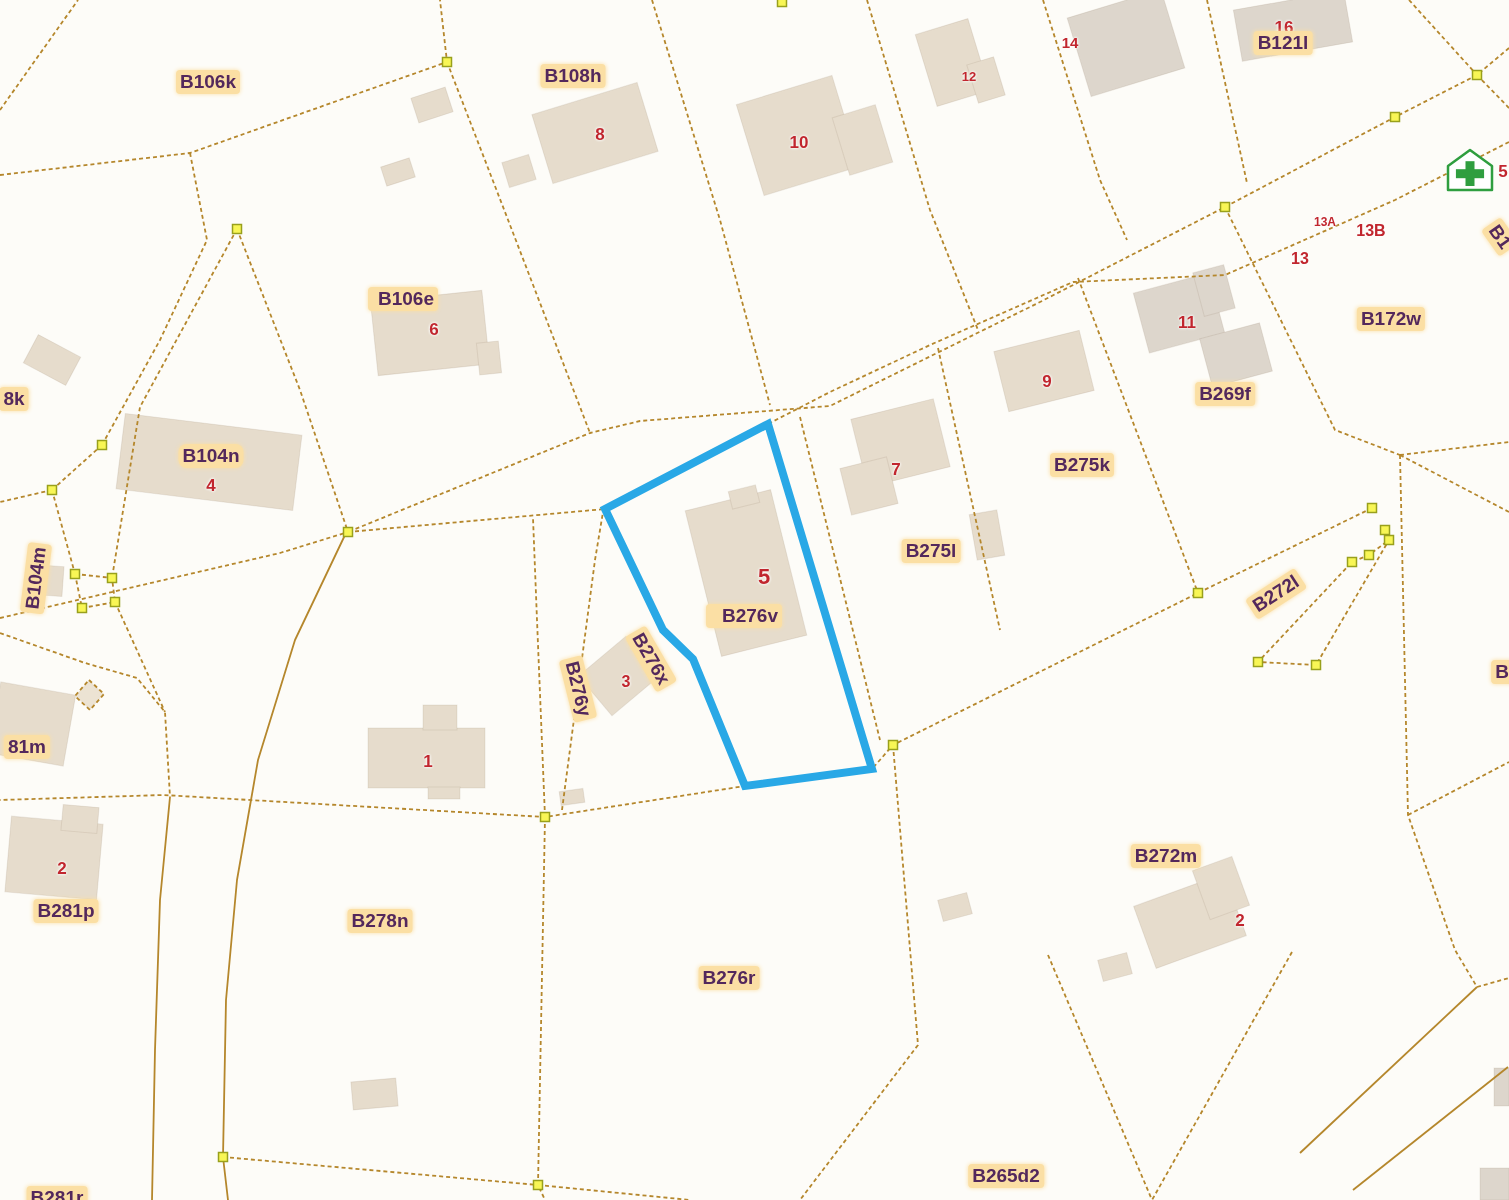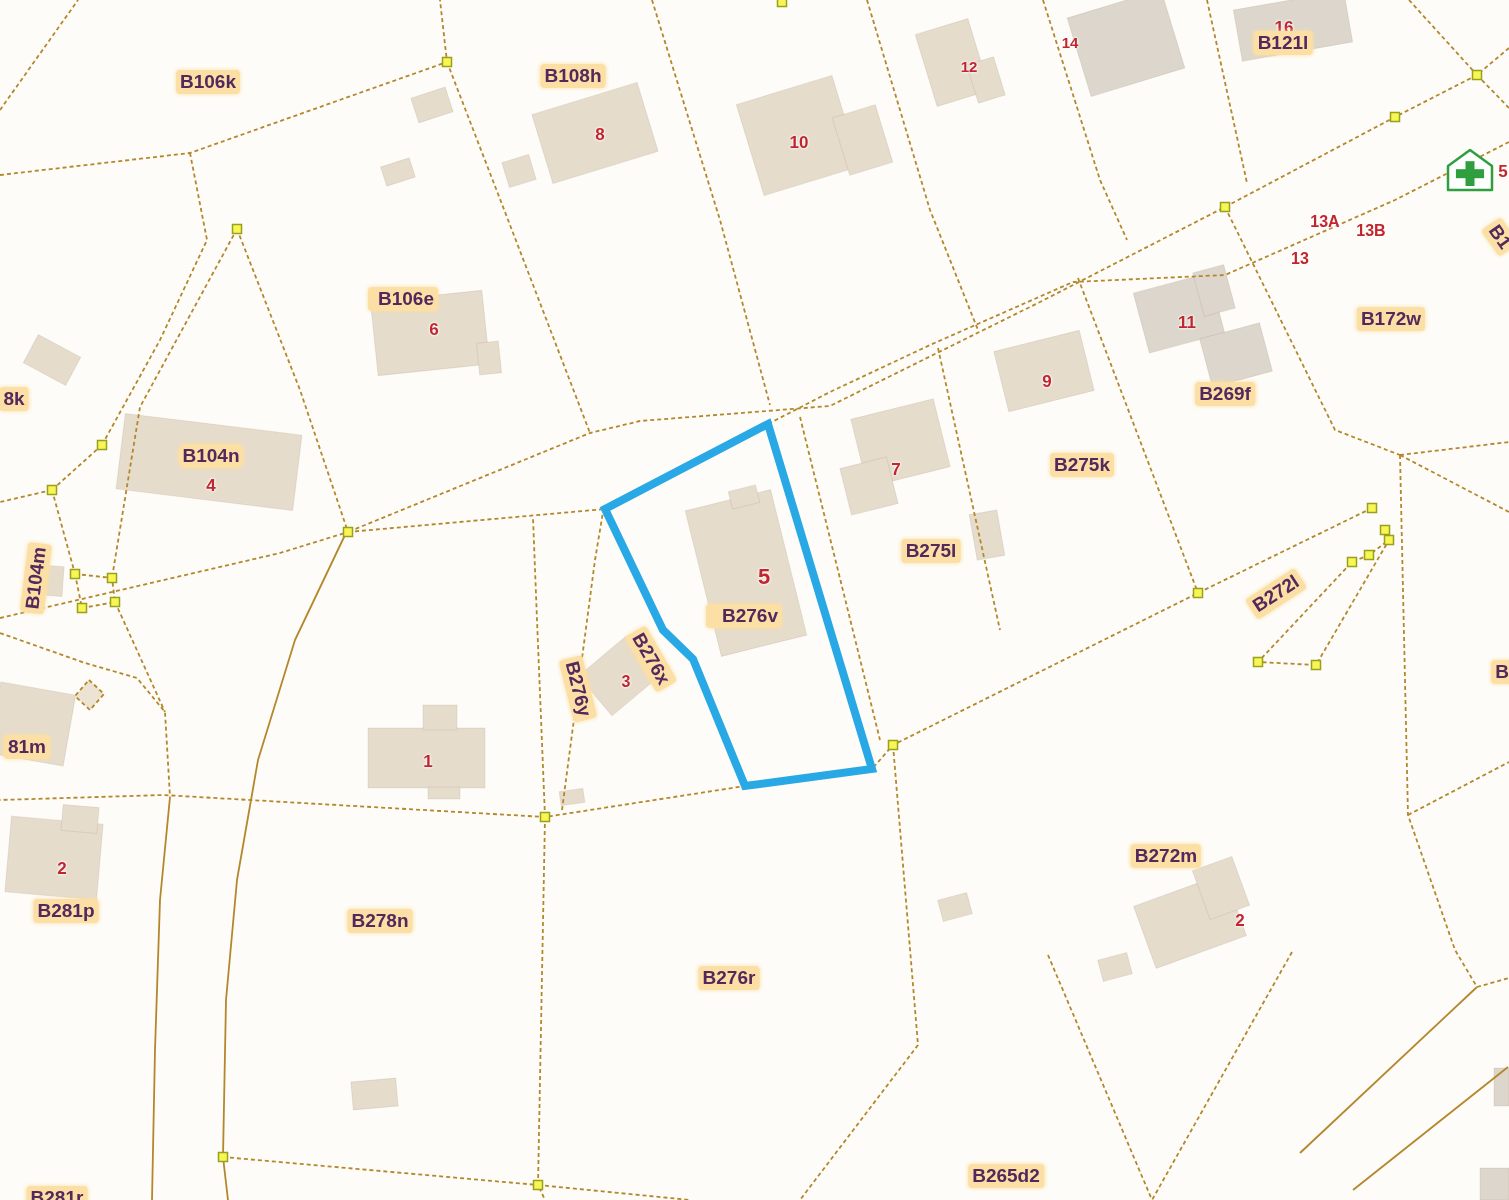--- a/index.html
+++ b/index.html
@@ -145,25 +145,25 @@
     <rect x="533.5" y="1180.5" width="9" height="9" fill="#f8f655" stroke="#99a01c" stroke-width="1.5"></rect>
     <path d="M1470 150 L1492 166 L1492 190 L1448 190 L1448 166 Z" fill="#ffffff" stroke="#2f9e3f" stroke-width="2.5" stroke-linejoin="round"></path>
     <rect x="1465.5" y="161.2" width="9" height="24.8" fill="#2f9e3f"></rect>
     <rect x="1455.92" y="169.2" width="28.16" height="9" fill="#2f9e3f"></rect>
   </svg>
 
 <div id="label-layer" style="position:absolute;left:0;top:0;width:1423px;height:1200px;pointer-events:none;">
     <div class="hnum" style="left: 1284px; top: 28px; font-size: 17px;">16</div>
     <div class="hnum" style="left: 600px; top: 135px; font-size: 17px;">8</div>
     <div class="hnum" style="left: 799px; top: 143px; font-size: 17px;">10</div>
-    <div class="hnum" style="left: 969px; top: 67px; font-size: 15px;">12</div>
+    <div class="hnum" style="left: 969px; top: 77px; font-size: 13px;">12</div>
     <div class="hnum" style="left: 1070px; top: 43px; font-size: 15px;">14</div>
     <div class="hnum" style="left: 434px; top: 330px; font-size: 17px;">6</div>
     <div class="hnum" style="left: 211px; top: 486px; font-size: 17px;">4</div>
-    <div class="hnum" style="left: 1325px; top: 222px; font-size: 16px;">13A</div>
+    <div class="hnum" style="left: 1325px; top: 222px; font-size: 12px;">13A</div>
     <div class="hnum" style="left: 1371px; top: 231px; font-size: 16px;">13B</div>
     <div class="hnum" style="left: 1300px; top: 259px; font-size: 16px;">13</div>
     <div class="hnum" style="left: 1187px; top: 323px; font-size: 17px;">11</div>
     <div class="hnum" style="left: 1047px; top: 382px; font-size: 17px;">9</div>
     <div class="hnum" style="left: 896px; top: 470px; font-size: 17px;">7</div>
     <div class="hnum" style="left: 764px; top: 577px; font-size: 22px;">5</div>
     <div class="hnum" style="left: 626px; top: 682px; font-size: 16px;">3</div>
     <div class="hnum" style="left: 428px; top: 762px; font-size: 17px;">1</div>
     <div class="hnum" style="left: 62px; top: 869px; font-size: 17px;">2</div>
     <div class="hnum" style="left: 1240px; top: 921px; font-size: 17px;">2</div>

